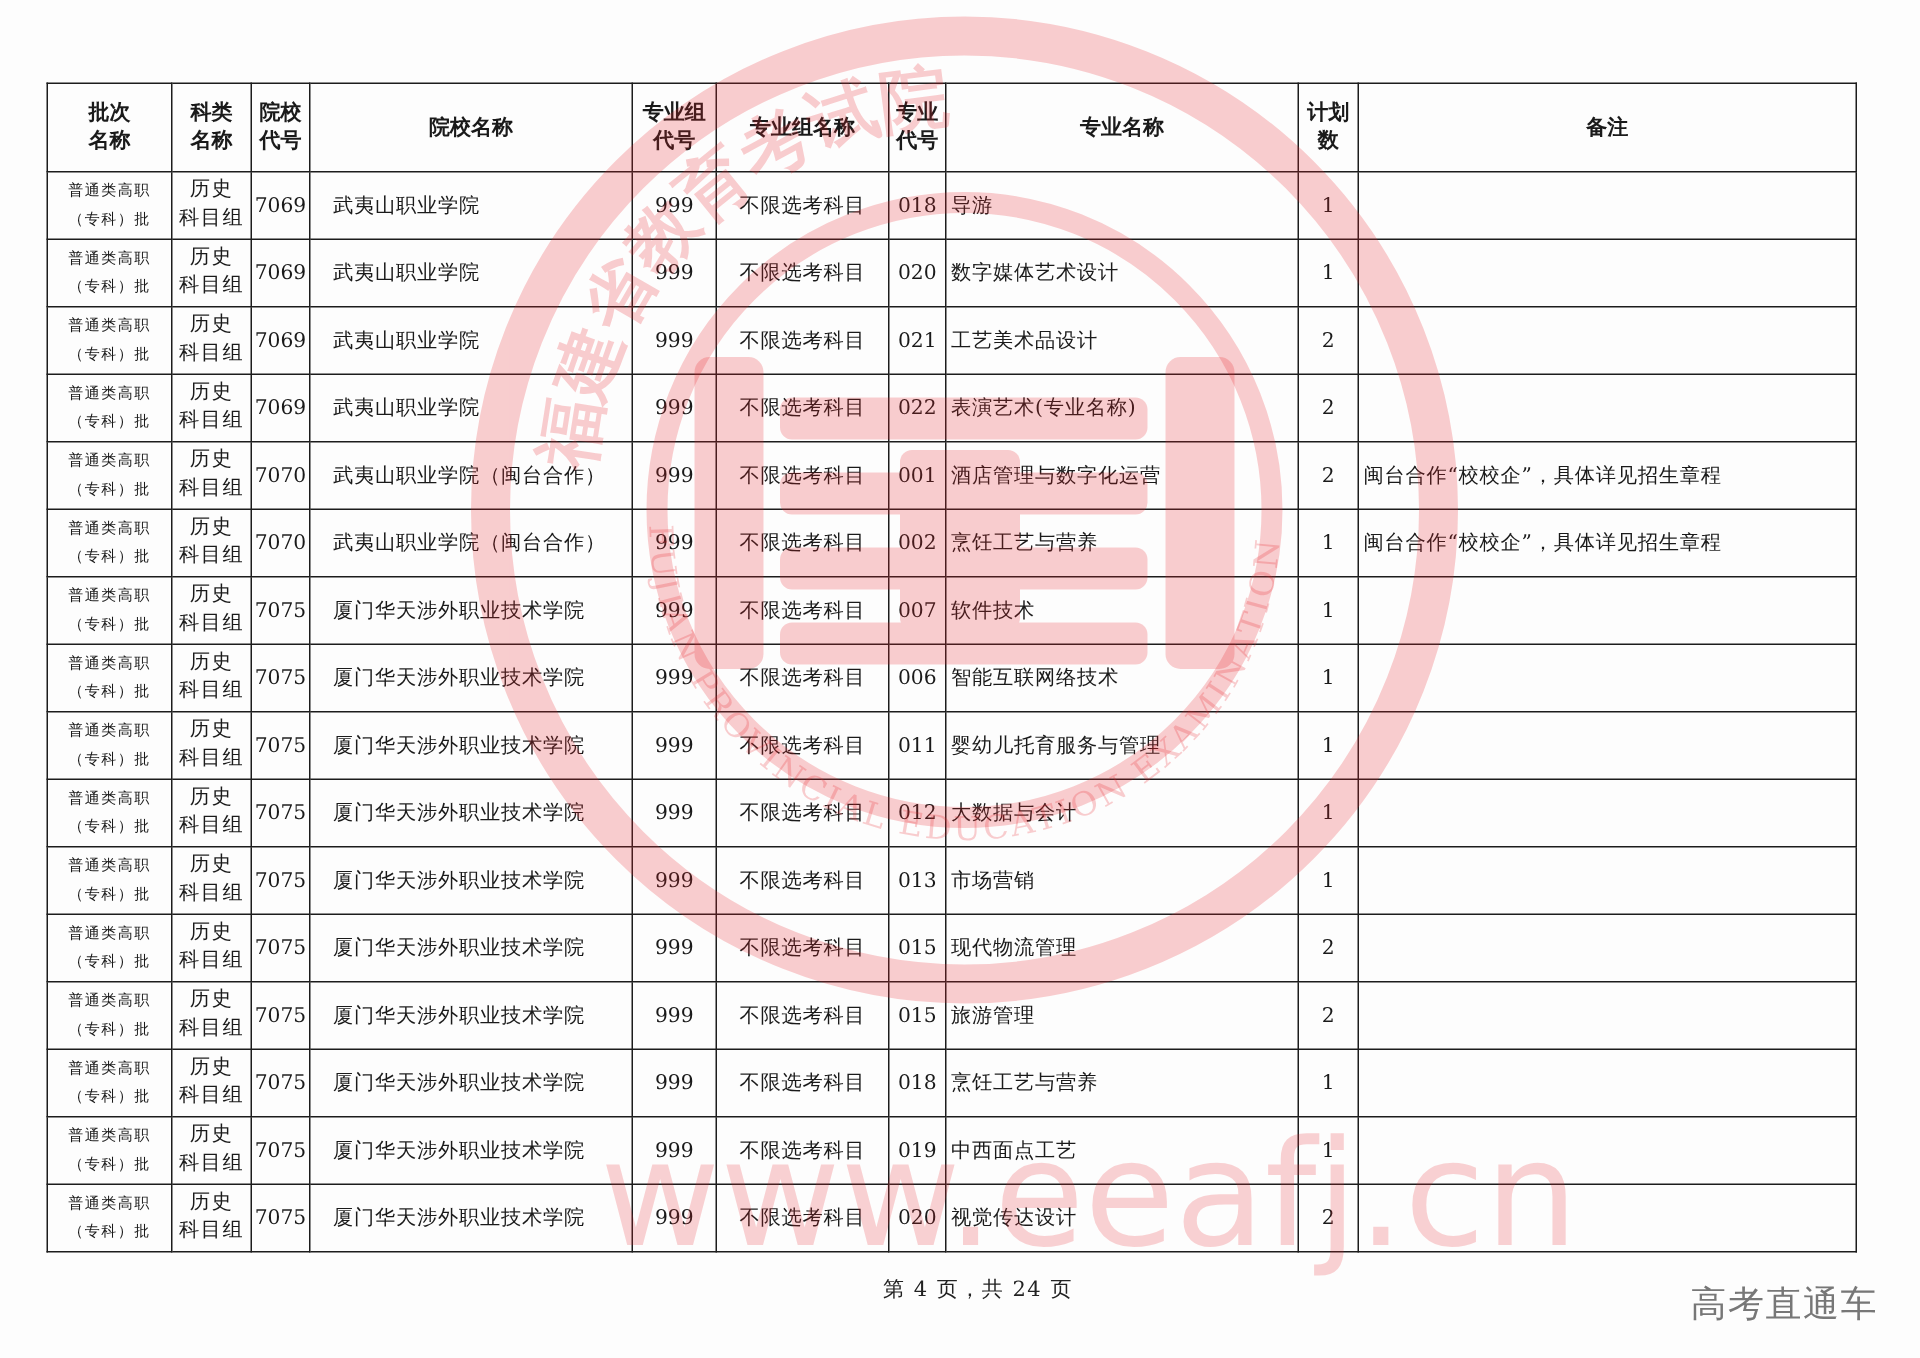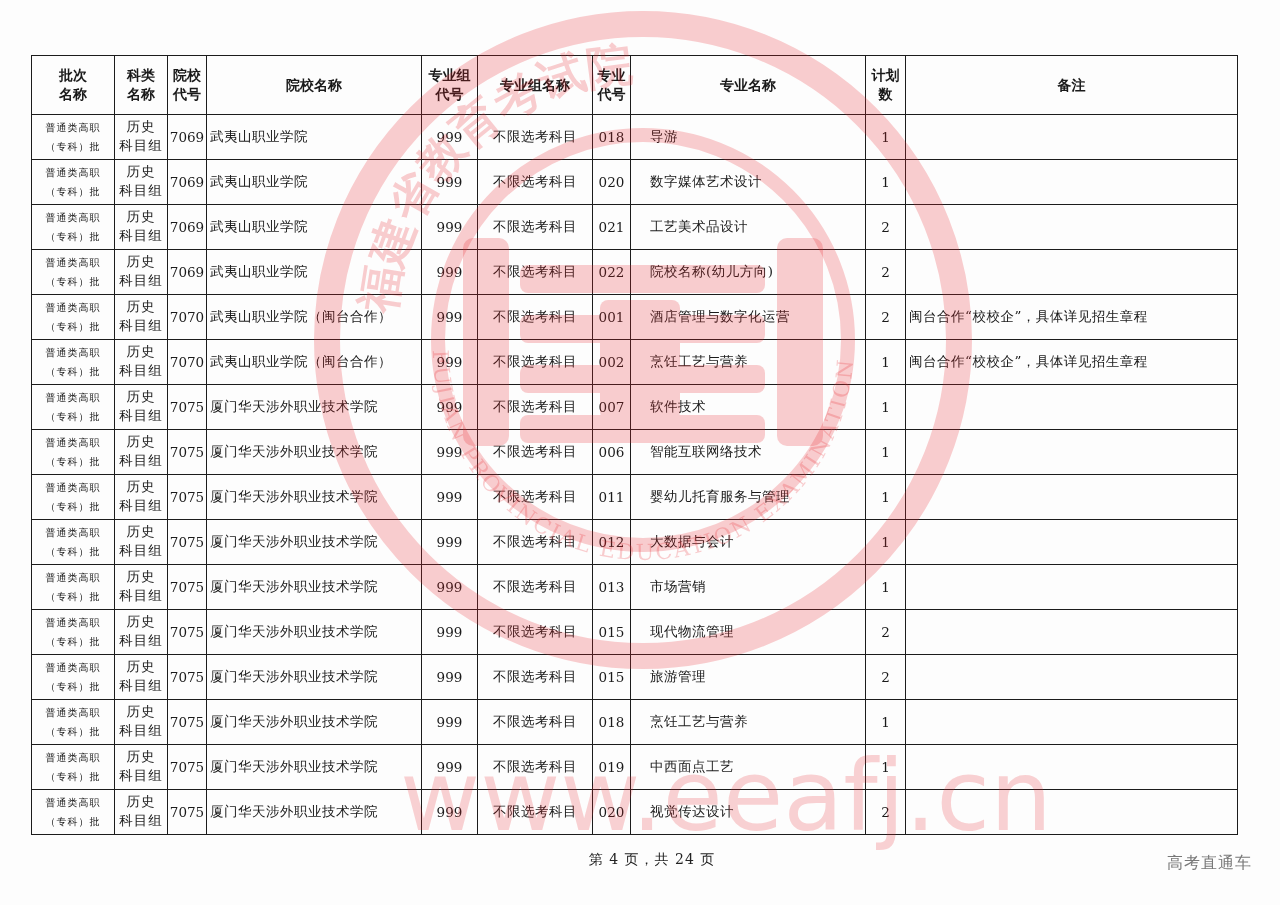--- a/index.html
+++ b/index.html
@@ -14,34 +14,34 @@
   table { border-collapse: collapse; table-layout: fixed; width: 1206px; }
   th, td { border: 1.6px solid #1c1c1c; padding: 0; overflow: hidden; white-space: nowrap; }
   th {
     height: 58px; font-family: "DejaVu Sans", "Liberation Sans", sans-serif;
     font-weight: bold; font-size: 14px; line-height: 19px; text-align: center; white-space: normal;
   }
   td { height: 44px; font-size: 13.5px; }
   .c-batch { font-size: 10px; line-height: 19px; text-align: center; white-space: normal; letter-spacing: 1px; }
   .c-subj  { text-align: center; white-space: normal; line-height: 19px; letter-spacing: 1px; font-family: Liberation Mono, monospace; }
   .c-code  { text-align: center; font-size: 13.5px; margin-top: 38px; }
-  .c-school{ text-align: left; padding-left: 3px; letter-spacing: 0.5px; }
+  .c-school{ text-align: left; padding-left: 15px; letter-spacing: 0.5px; }
   .c-gcode { text-align: center; }
   .c-gname { text-align: center; letter-spacing: 0.5px; }
   .c-mcode { text-align: center; }
-  .c-mname { text-align: left; padding-left: 19px; letter-spacing: 0.5px; }
+  .c-mname { text-align: left; padding-left: 3px; letter-spacing: 0.5px; }
   .c-plan  { text-align: center; }
   .c-note  { text-align: left; padding-left: 3px; letter-spacing: 0.5px; }
   .footer-page {
     position: absolute; left: 0; width: 1270px; top: 851px; text-align: center;
     font-size: 14px; color: #222; letter-spacing: 1px; z-index: 3; padding-left: 17px;
   }
   .footer-brand {
     position: absolute; right: 28px; top: 853px; font-family: "DejaVu Sans", "Liberation Sans", sans-serif;
-    font-size: 16px; color: #777; z-index: 3; letter-spacing: 1px;
+    font-size: 24px; color: #777; z-index: 3; letter-spacing: 1px;
   }
 </style>
 </head>
 <body>
 
 <div class="sheet">
   <table>
     <colgroup>
       <col style="width:83px">
         <col style="width:53px">
@@ -156,21 +156,21 @@
           </td>
           <td class="c-subj">
             <div>历史</div>
             <div>科目组</div>
           </td>
           <td class="c-code">7069</td>
           <td class="c-school">武夷山职业学院</td>
           <td class="c-gcode">999</td>
           <td class="c-gname">不限选考科目</td>
           <td class="c-mcode">022</td>
-          <td class="c-mname">院校名称(幼儿方向)</td>
+          <td class="c-mname">表演艺术(专业名称)</td>
           <td class="c-plan">2</td>
           <td class="c-note"></td>
         </tr>
         <tr>
           <td class="c-batch">
             <div>普通类高职</div>
             <div>（专科）批</div>
           </td>
           <td class="c-subj">
             <div>历史</div>

